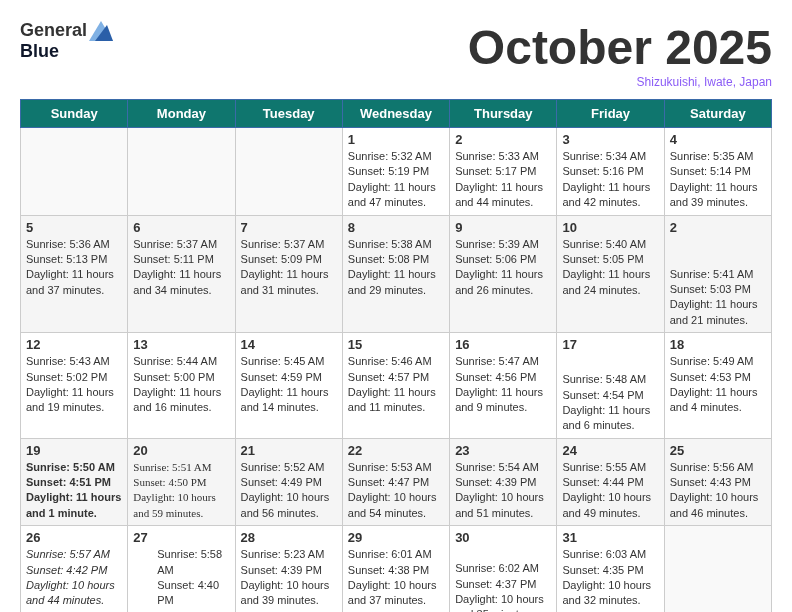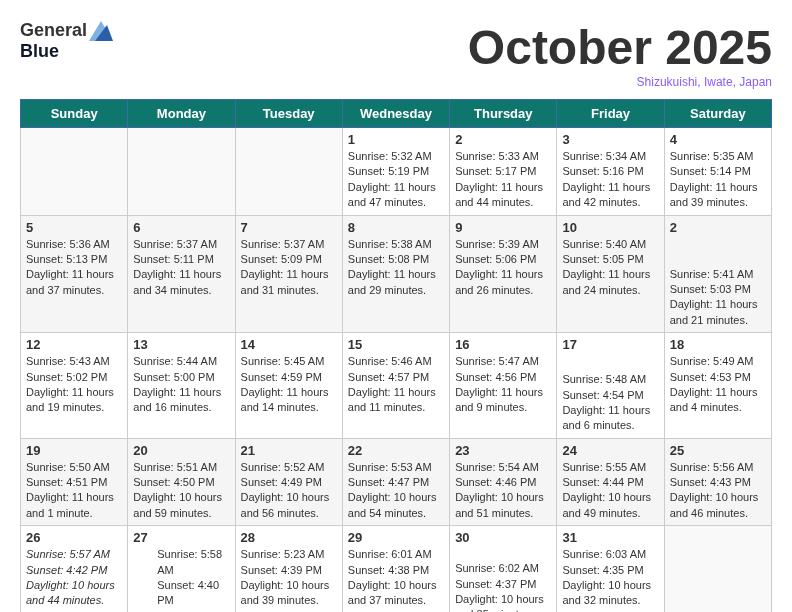--- a/index.html
+++ b/index.html
@@ -240,46 +240,46 @@
         <td>
           <div class="day-number">18</div>
           <div class="day-info" style="white-space: pre-line;">Sunrise: 5:49 AM
 Sunset: 4:53 PM
 Daylight: 11 hours and 4 minutes.</div>
         </td>
       </tr>
       <tr>
         <td>
           <div class="day-number">19</div>
-          <div class="day-info" style="white-space: pre-line;">Sunrise: 5:50 AM
+          <div class="day-info" style="white-space: pre-line; font-weight: bold;">Sunrise: 5:50 AM
 Sunset: 4:51 PM
 Daylight: 11 hours and 1 minute.</div>
         </td>
         <td>
           <div class="day-number">20</div>
-          <div class="day-info" style="white-space: pre-line;">Sunrise: 5:51 AM
+          <div class="day-info" style="white-space: pre-line; font-family: Liberation Serif, serif;">Sunrise: 5:51 AM
 Sunset: 4:50 PM
 Daylight: 10 hours and 59 minutes.</div>
         </td>
         <td>
           <div class="day-number">21</div>
           <div class="day-info" style="white-space: pre-line;">Sunrise: 5:52 AM
 Sunset: 4:49 PM
 Daylight: 10 hours and 56 minutes.</div>
         </td>
         <td>
           <div class="day-number">22</div>
           <div class="day-info" style="white-space: pre-line;">Sunrise: 5:53 AM
 Sunset: 4:47 PM
 Daylight: 10 hours and 54 minutes.</div>
         </td>
         <td>
           <div class="day-number">23</div>
           <div class="day-info" style="white-space: pre-line;">Sunrise: 5:54 AM
-Sunset: 4:46 PM
+Sunset: 4:39 PM
 Daylight: 10 hours and 51 minutes.</div>
         </td>
         <td>
           <div class="day-number">24</div>
           <div class="day-info" style="white-space: pre-line;">Sunrise: 5:55 AM
 Sunset: 4:44 PM
 Daylight: 10 hours and 49 minutes.</div>
         </td>
         <td>
           <div class="day-number">25</div>

